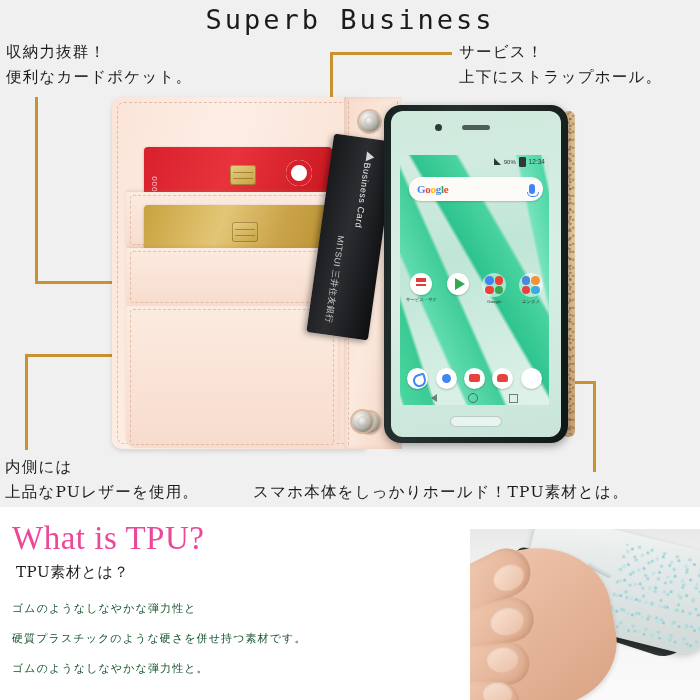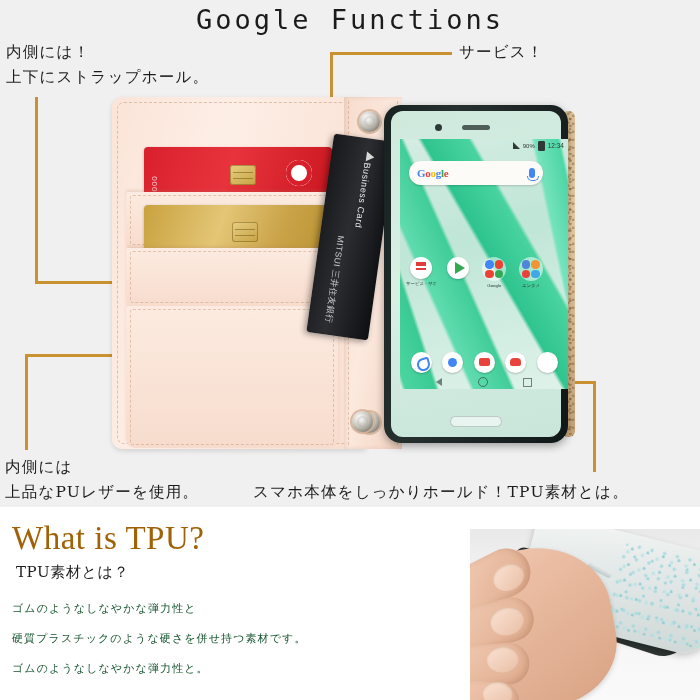--- a/index.html
+++ b/index.html
@@ -171,21 +171,21 @@
     background:linear-gradient(170deg,#cfe9dd 0%,#d8efe4 50%,#c9e5da 100%);
   }
   .earpiece{
     position:absolute;left:50%;top:14px;width:28px;height:5px;margin-left:-14px;
     border-radius:3px;background:#4e5f5a;
   }
   .front-cam{
     position:absolute;left:44px;top:13px;width:7px;height:7px;border-radius:50%;background:#2e3a37;
   }
   .screen{
-    position:absolute;left:9px;top:28px;width:168px;height:250px;
+    position:absolute;left:9px;top:44px;width:149px;height:250px;
     background:linear-gradient(165deg,#d5ece3 0%,#bfe6d6 40%,#dff2ea 100%);
     overflow:hidden;
   }
   
   .screen:before{
     content:"";position:absolute;left:-30%;top:-15%;width:160%;height:135%;
     background:
       linear-gradient(72deg,transparent 18%,#3fd39a 19%,#2fc88e 27%,transparent 28%),
       linear-gradient(66deg,transparent 34%,#57dbab 35%,#35cb93 44%,transparent 45%),
       linear-gradient(60deg,transparent 52%,#22c188 53%,#3fd29b 63%,transparent 64%),
@@ -273,21 +273,21 @@
     box-shadow:inset 0 0 0 1px rgba(120,140,135,.4);
   }
 
   
   .bottom-section{
     position:absolute;left:0;top:507px;width:700px;height:193px;background:#fff;
   }
   .tpu-title{
     position:absolute;left:12px;top:13px;
     font-family:"Liberation Serif","DejaVu Serif",serif;
-    font-size:33px;color:#a16207;letter-spacing:.5px;white-space:nowrap;
+    font-size:33px;color:#ec4899;letter-spacing:.5px;white-space:nowrap;
   }
   .tpu-sub{
     position:absolute;left:16px;top:56px;
     font-family:"DejaVu Serif","Liberation Serif",serif;
     font-size:15px;color:#1c1c1c;letter-spacing:.6px;white-space:nowrap;
   }
   .tpu-body{
     position:absolute;left:12px;top:87px;
     font-family:"DejaVu Serif","Liberation Serif",serif;
     font-size:11px;line-height:30px;color:#14532d;letter-spacing:1.1px;white-space:nowrap;
@@ -348,29 +348,30 @@
   .n3{left:54px;top:92px;width:32px;height:26px;transform:rotate(5deg);}
   .n4{left:44px;top:126px;width:30px;height:24px;transform:rotate(12deg);}
 </style>
 </head>
 <body>
 
 <div id="page">
 
   <div class="top-section">
 
-    <div class="page-title">Google Functions</div>
+    <div class="page-title">Superb Business</div>
 
     <div class="anno anno-tl">
-      <span class="l1">内側には！</span>
-      <span class="l2">上下にストラップホール。</span>
+      <span class="l1">収納力抜群！</span>
+      <span class="l2">便利なカードポケット。</span>
     </div>
 
     <div class="anno anno-tr">
       <span class="l1">サービス！</span>
+      <span class="l2">上下にストラップホール。</span>
     </div>
 
     <div class="anno anno-bl">
       <span class="l1">内側には</span>
       <span class="l2">上品なPUレザーを使用。</span>
     </div>
 
     <div class="anno anno-br">
       <span class="l1">スマホ本体をしっかりホールド！TPU素材とは。</span>
     </div>

